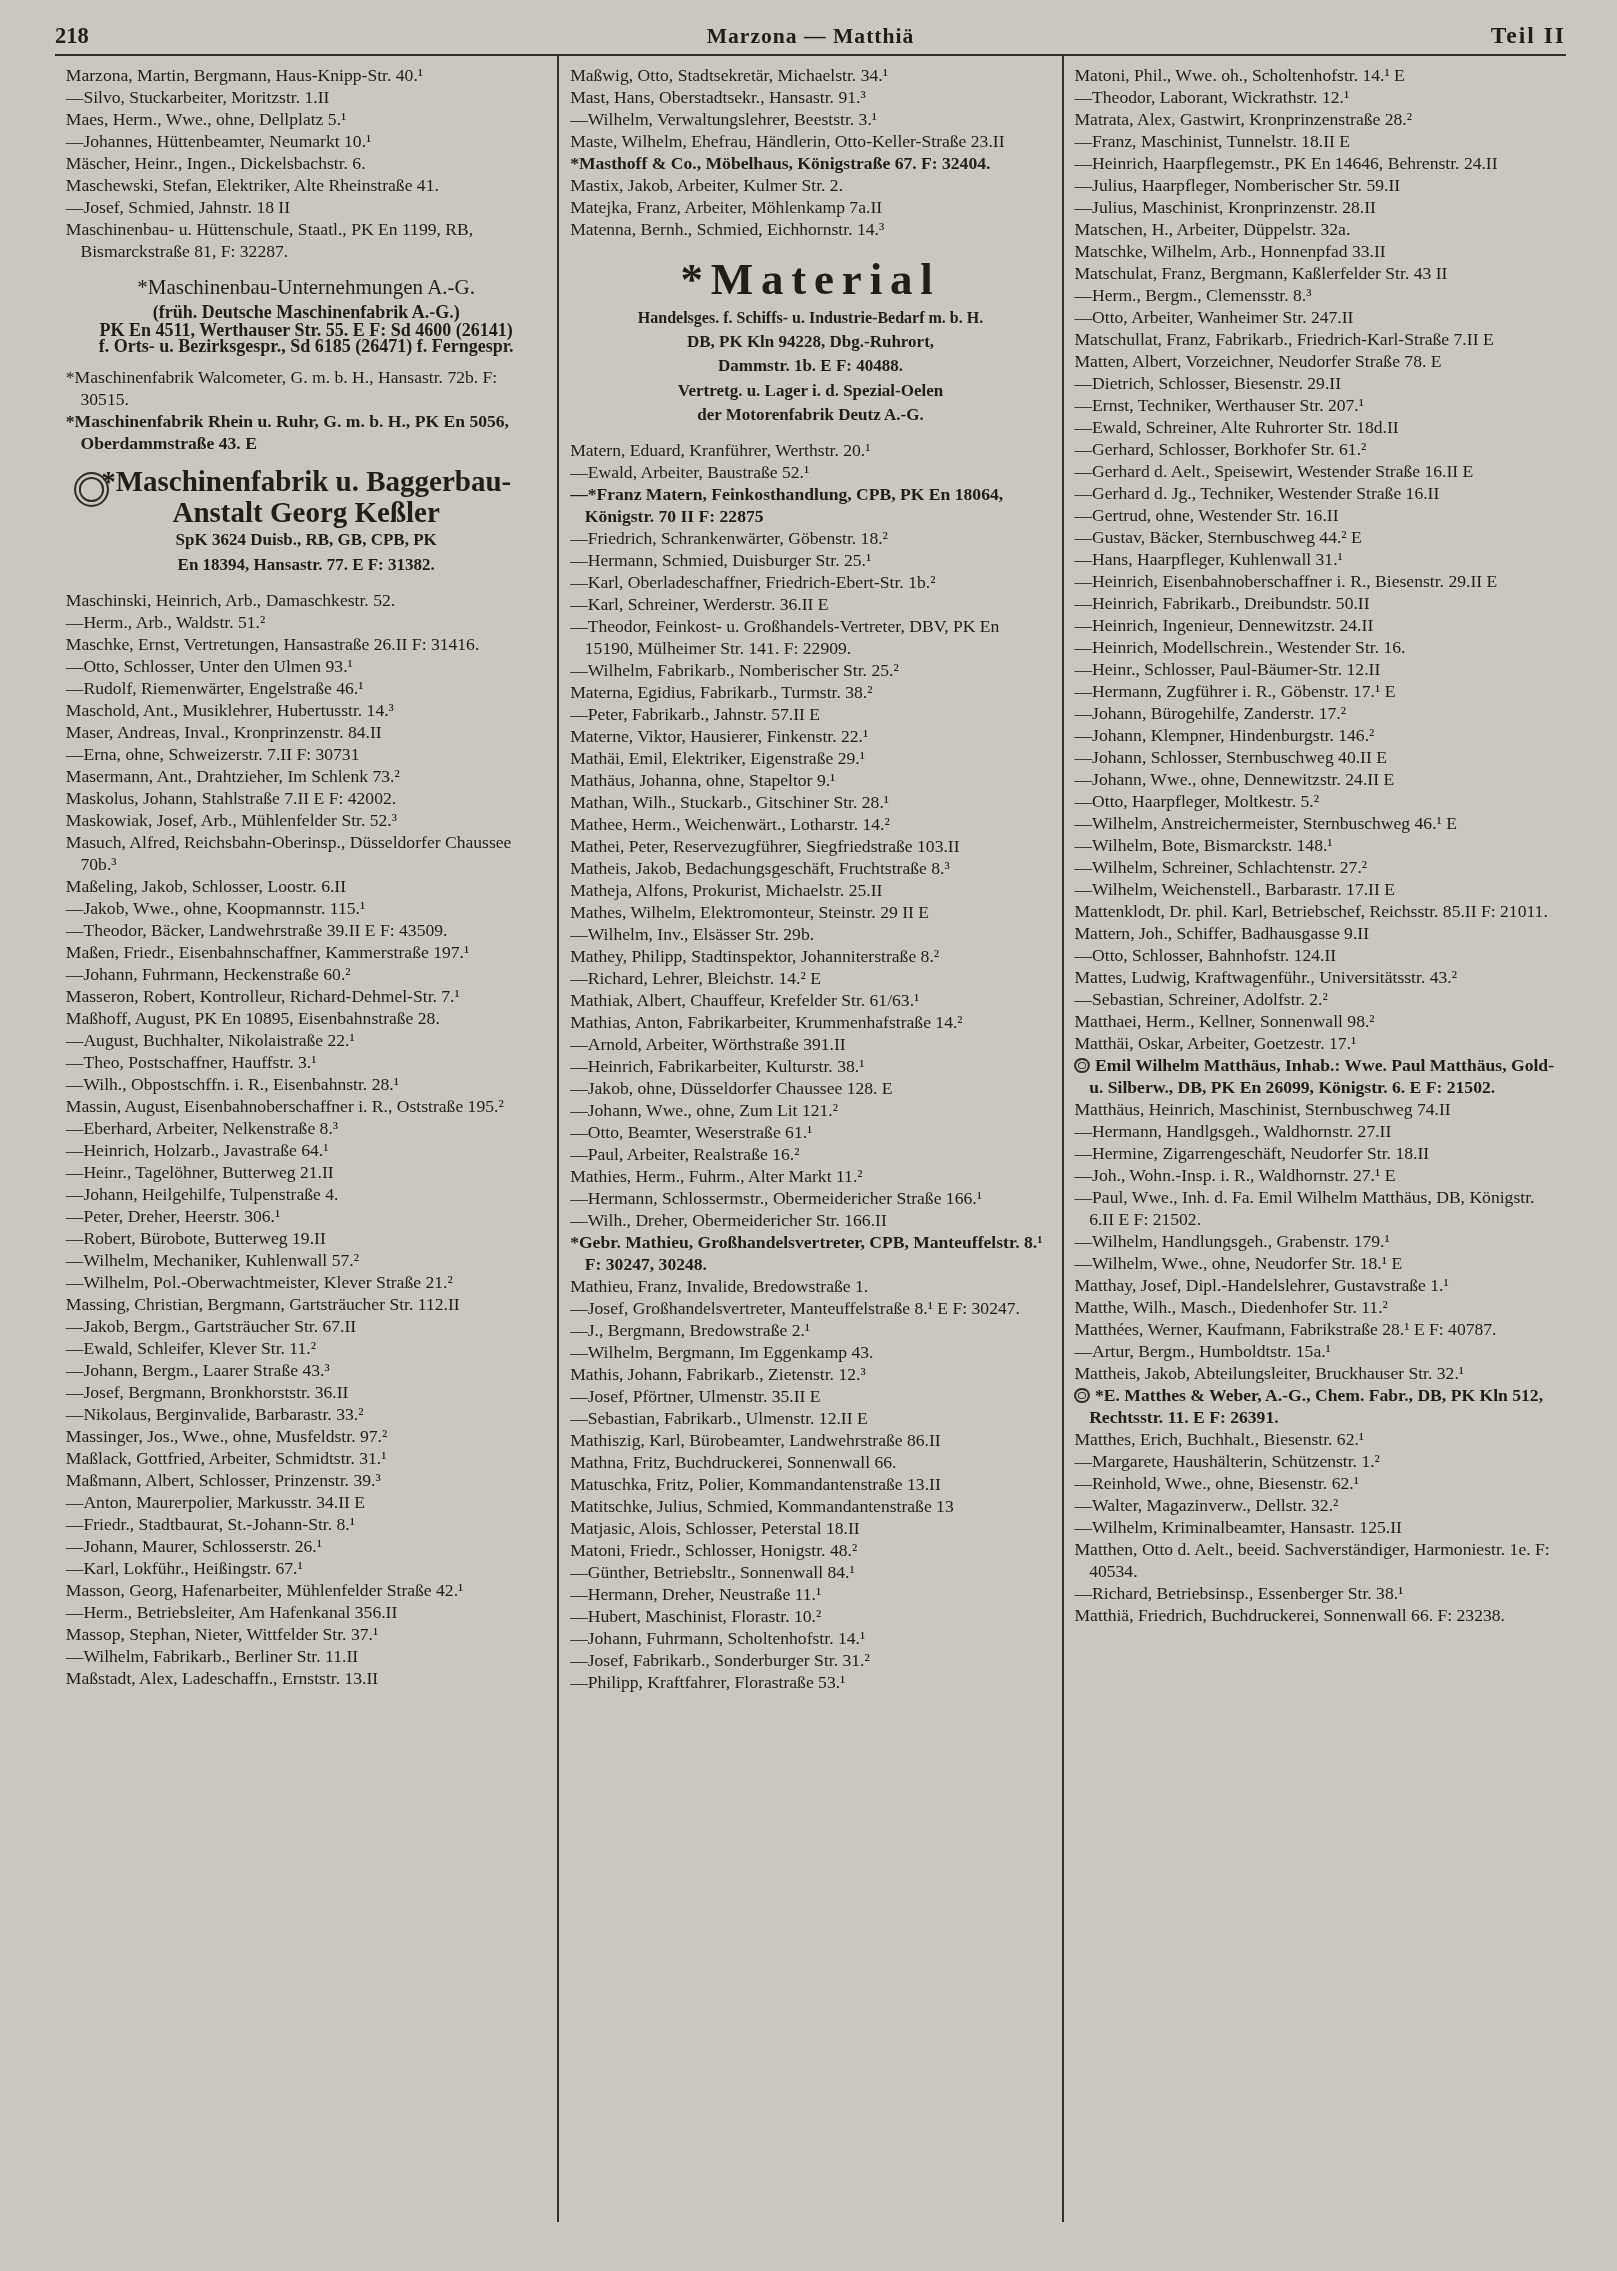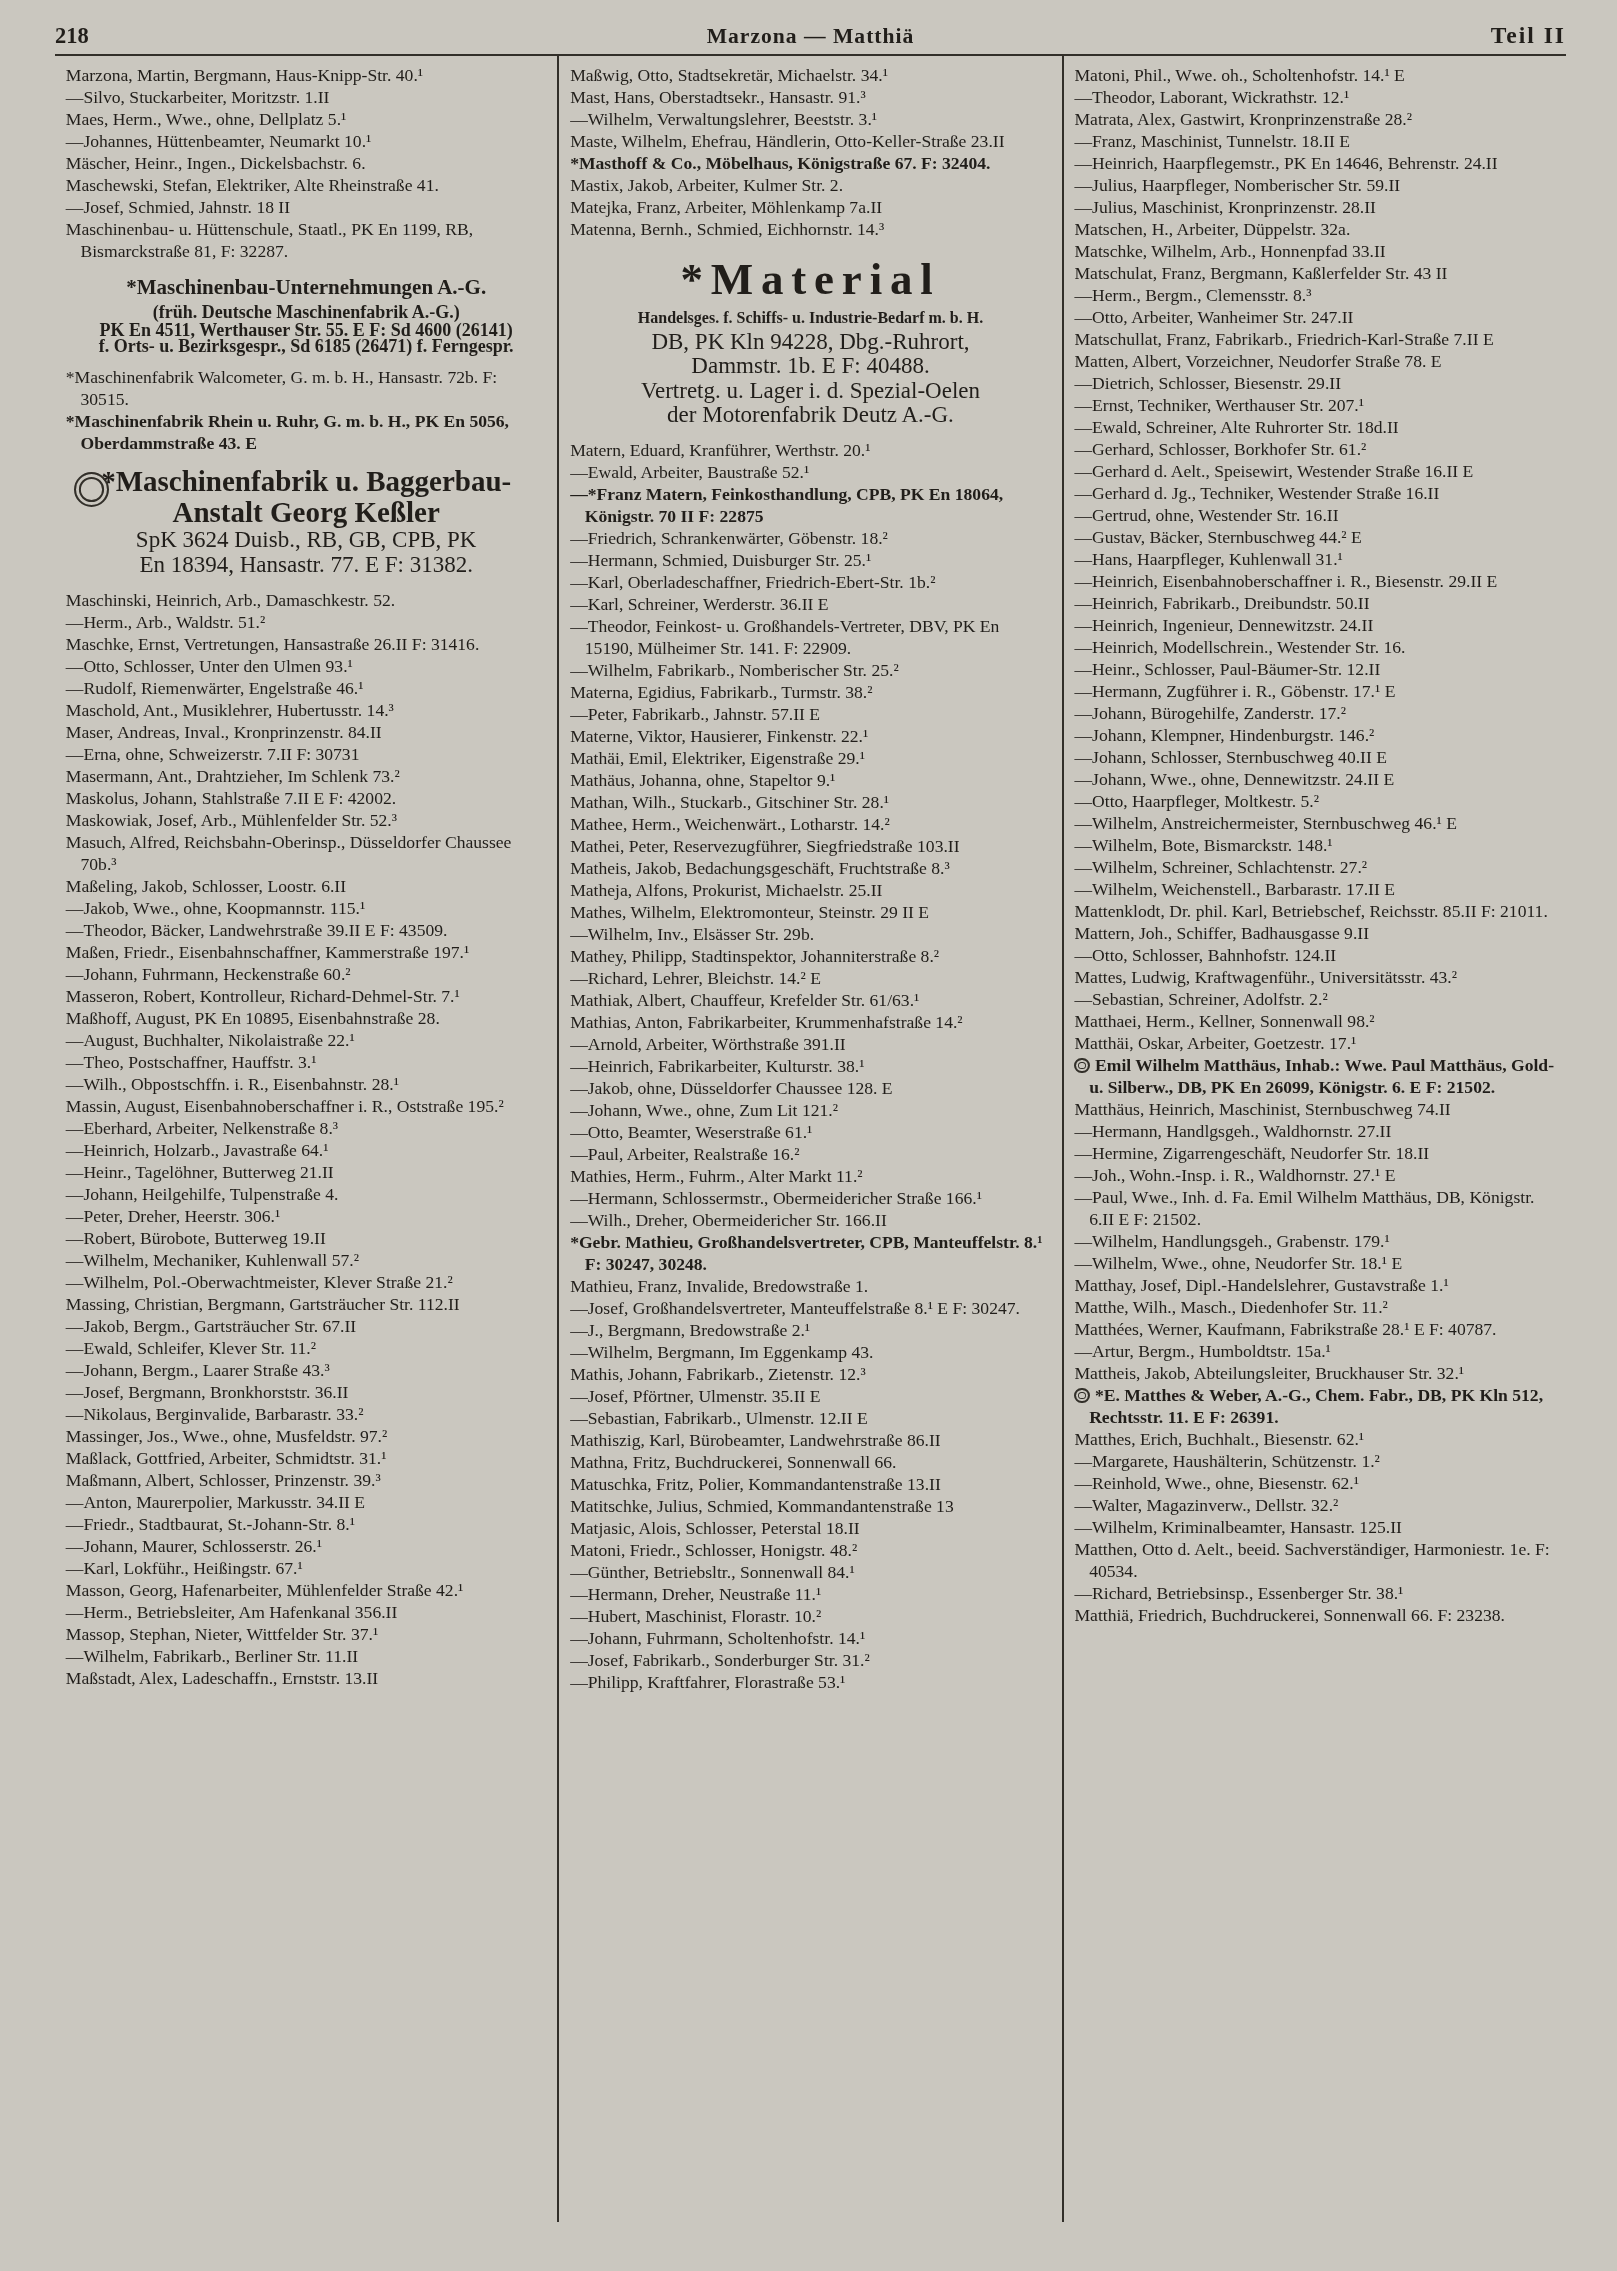--- a/index.html
+++ b/index.html
@@ -52,25 +52,25 @@
     line-height:22px;
     text-indent:-14.7px;
     padding-left:14.7px;
   }
   p.entry.bold{font-weight:bold;}
   .ad{
     text-align:center;
     margin:11.8px 3.9px;
     position:relative;
   }
-  .ad-h  {font-weight:bold;font-size:21px;line-height:26.5px;}
+  .ad-h  {font-weight:normal;font-size:21px;line-height:26.5px;}
   .ad-h2 {font-weight:bold;font-size:18px;line-height:22.5px;}
   .ad-sm {font-weight:bold;font-size:18px;line-height:15.7px;}
   .ad-lg {font-weight:bold;font-size:29px;line-height:31px;}
-  .ad-md2{font-weight:normal;font-size:23px;line-height:24.5px;}
+  .ad-md2{font-weight:bold;font-size:17px;line-height:24.5px;}
   .ad-md {font-weight:bold;font-size:16px;line-height:22.5px;}
   .ad-xl {font-weight:bold;font-size:45px;line-height:55px;letter-spacing:7.8px;}
   .gear{
     position:absolute;
     left:3.9px;
     top:5.9px;
     width:35px;
     height:35px;
     border:2.9px solid #322f29;
     border-radius:50%;

